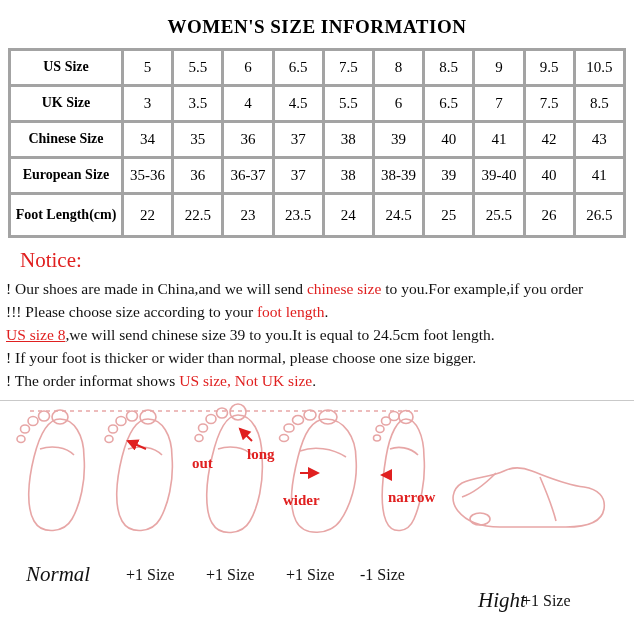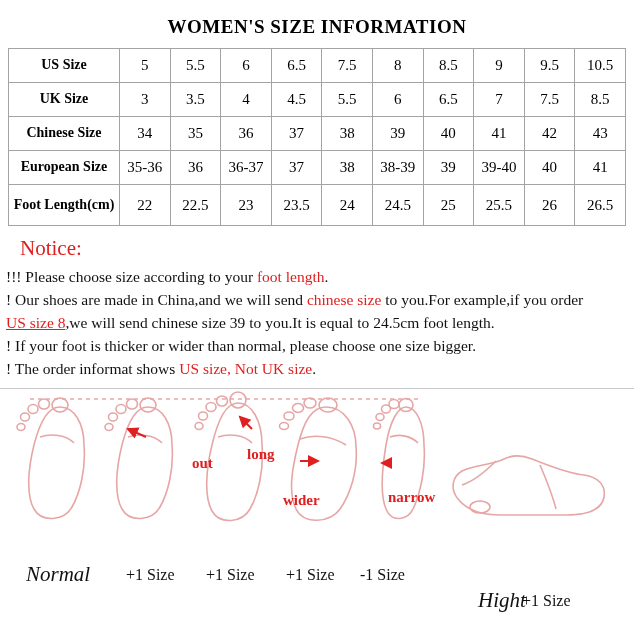--- a/index.html
+++ b/index.html
@@ -36,21 +36,21 @@
   
   .table-wrap {
     padding: 0 8px;
   }
   table.size-table {
     width: 618px;
     border-collapse: collapse;
     table-layout: fixed;
   }
   table.size-table td {
-    border: 1px solid #a3a3a3;
+    border: 3px solid #a3a3a3;
     text-align: center;
     font-size: 15px;
     height: 33px;
     padding: 0 1px;
     font-family: "Liberation Serif", serif;
   }
   table.size-table td.rowhead {
     font-weight: bold;
     font-size: 14px;
     width: 108px;
@@ -188,25 +188,25 @@
           <td>26.5</td>
         </tr>
       </tbody>
     </table>
   </div>
 
   <div class="notice">
     <div class="notice-title">Notice:</div>
 
     <div class="notice-line">
+      <span class="black">! Our shoes are made in China,and we will send </span><span class="red">chinese size</span><span class="black"> to you.For example,if you order</span>
+    </div>
+
+    <div class="notice-line">
       <span class="black">!!! Please choose size according to your </span><span class="red">foot length</span><span class="black">.</span>
-    </div>
-
-    <div class="notice-line">
-      <span class="black">! Our shoes are made in China,and we will send </span><span class="red">chinese size</span><span class="black"> to you.For example,if you order</span>
     </div>
 
     <div class="notice-line">
       <span class="red-u">US size 8</span><span class="black">,we will send chinese size 39 to you.It is equal to 24.5cm foot length.</span>
     </div>
 
     <div class="notice-line">
       <span class="black">! If your foot is thicker or wider than normal, please choose one size bigger.</span>
     </div>
 

